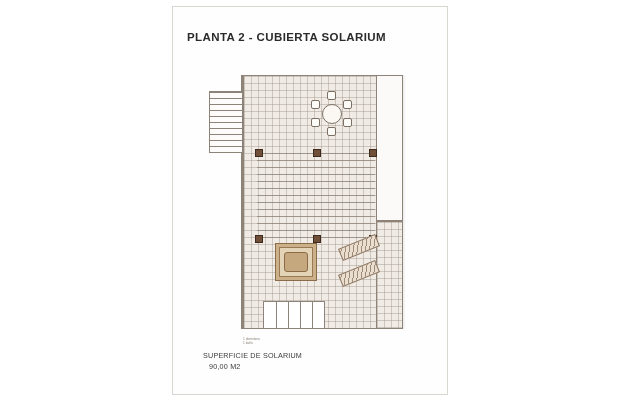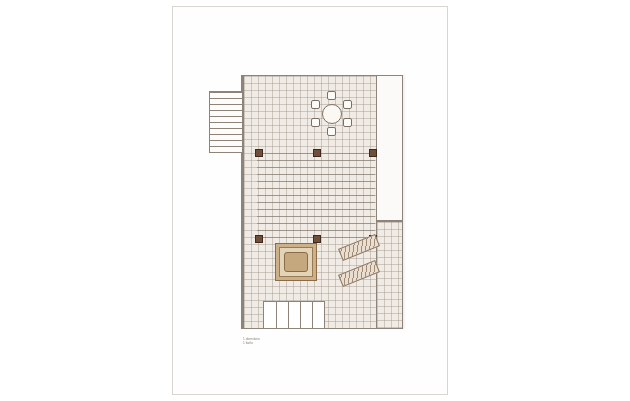--- a/index.html
+++ b/index.html
@@ -261,20 +261,21 @@
     background: linear-gradient(to right, rgba(0,0,0,0.07), rgba(0,0,0,0));
   }
 </style>
 </head>
 <body>
 
 <div id="page">
 
   <div id="sheet">
 
+    <div id="title">PLANTA 2 - CUBIERTA SOLARIUM</div>
 
     <div id="plan">
 
       <div id="left-wall"></div>
 
       <div id="stair"></div>
 
       <div id="slab-main" class="slab"></div>
       <div id="slab-right" class="slab"></div>
       <div id="slab-right-grid"></div>
@@ -315,15 +316,19 @@
         <div class="bar" style="left:48px;"></div>
       </div>
 
       <div id="small-note">
         <div>1 dormitorio</div>
         <div>1 baño</div>
       </div>
 
     </div>
 
+    <div id="caption">
+      <div>SUPERFICIE DE SOLARIUM</div>
+      <div class="line2">90,00 M2</div>
+    </div>
 
   </div>
 </div>
 
 </body></html>

